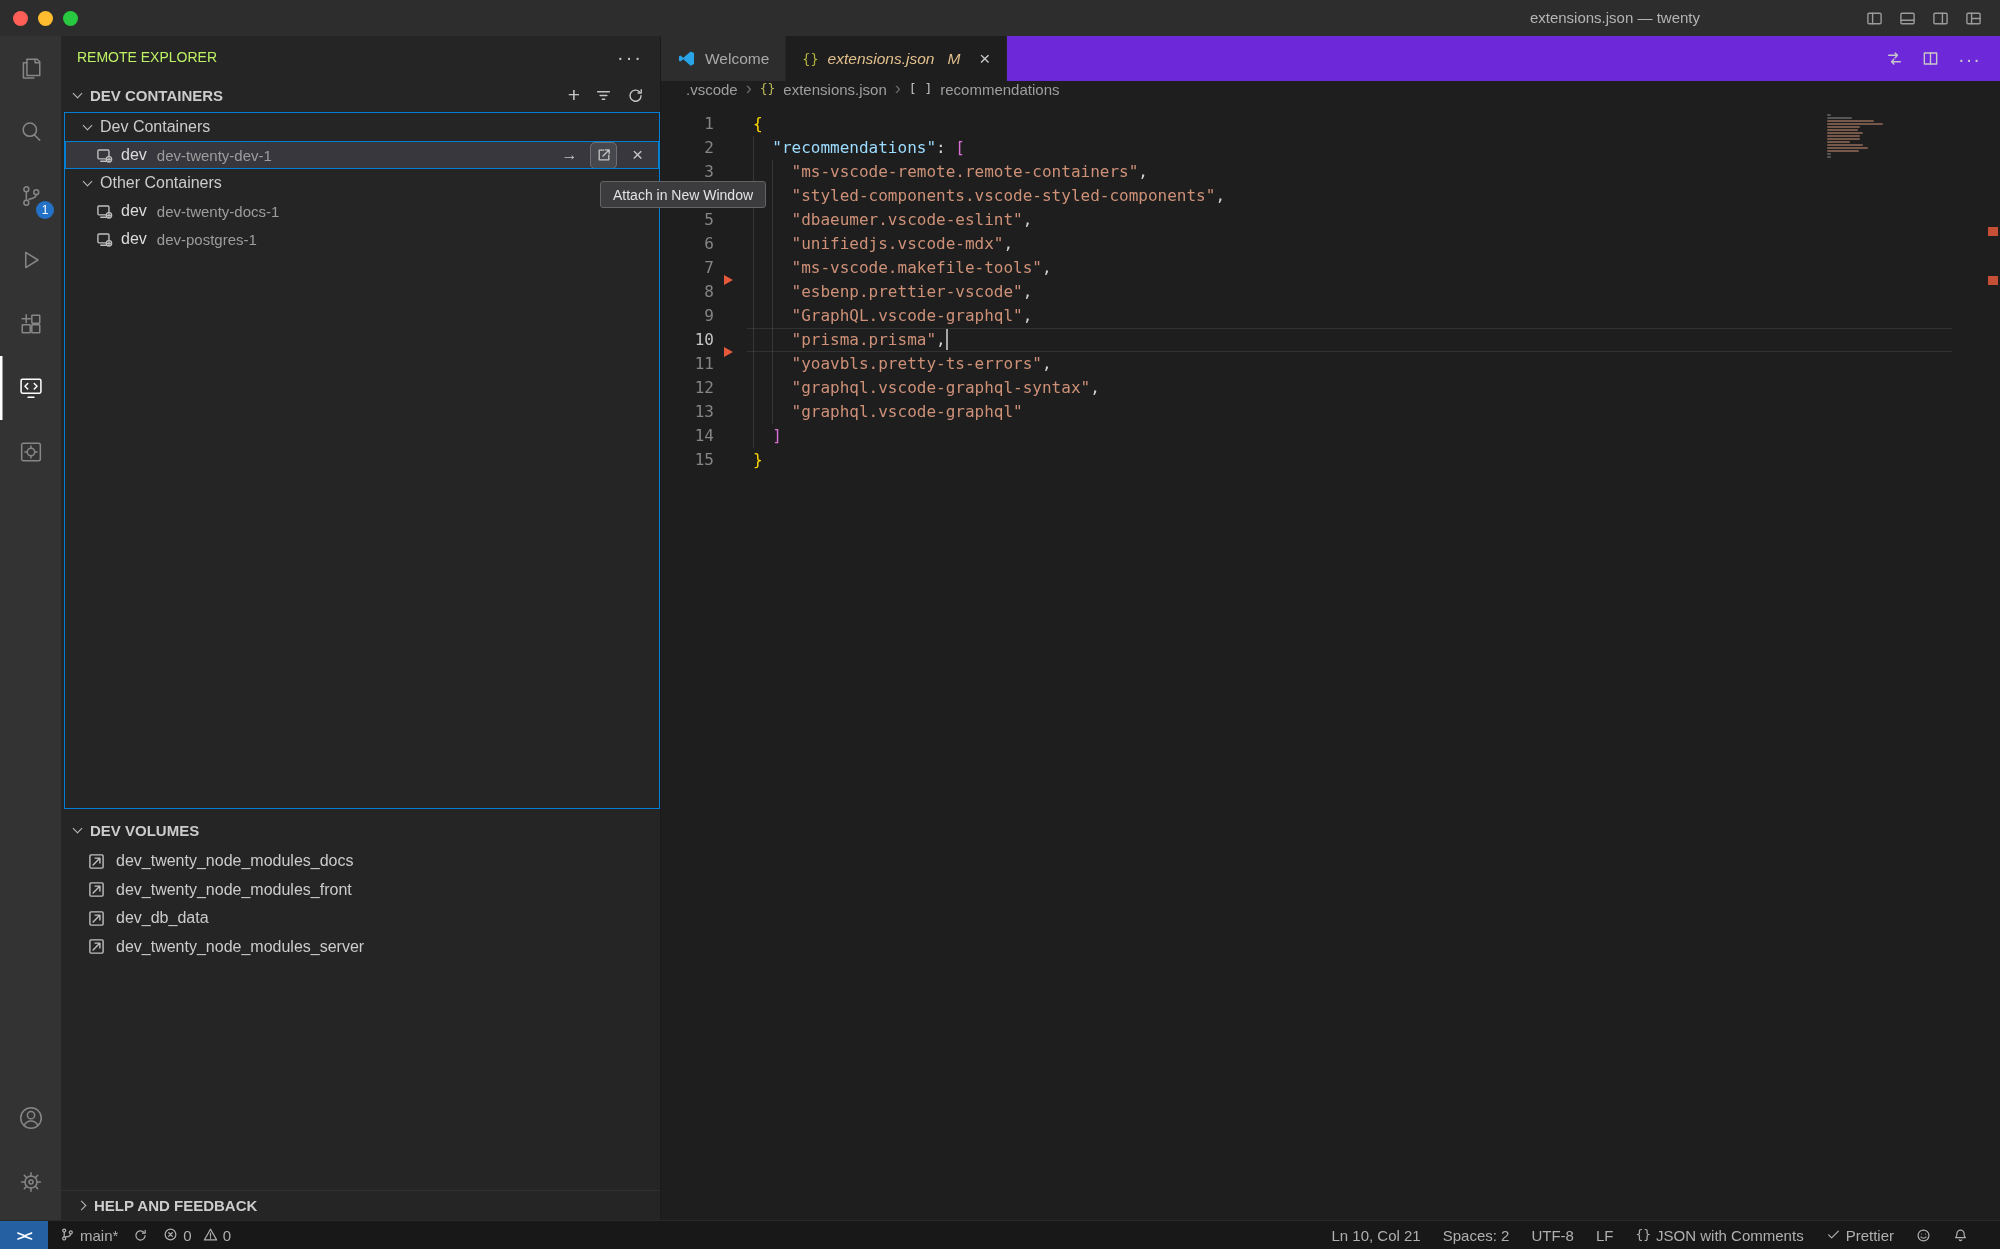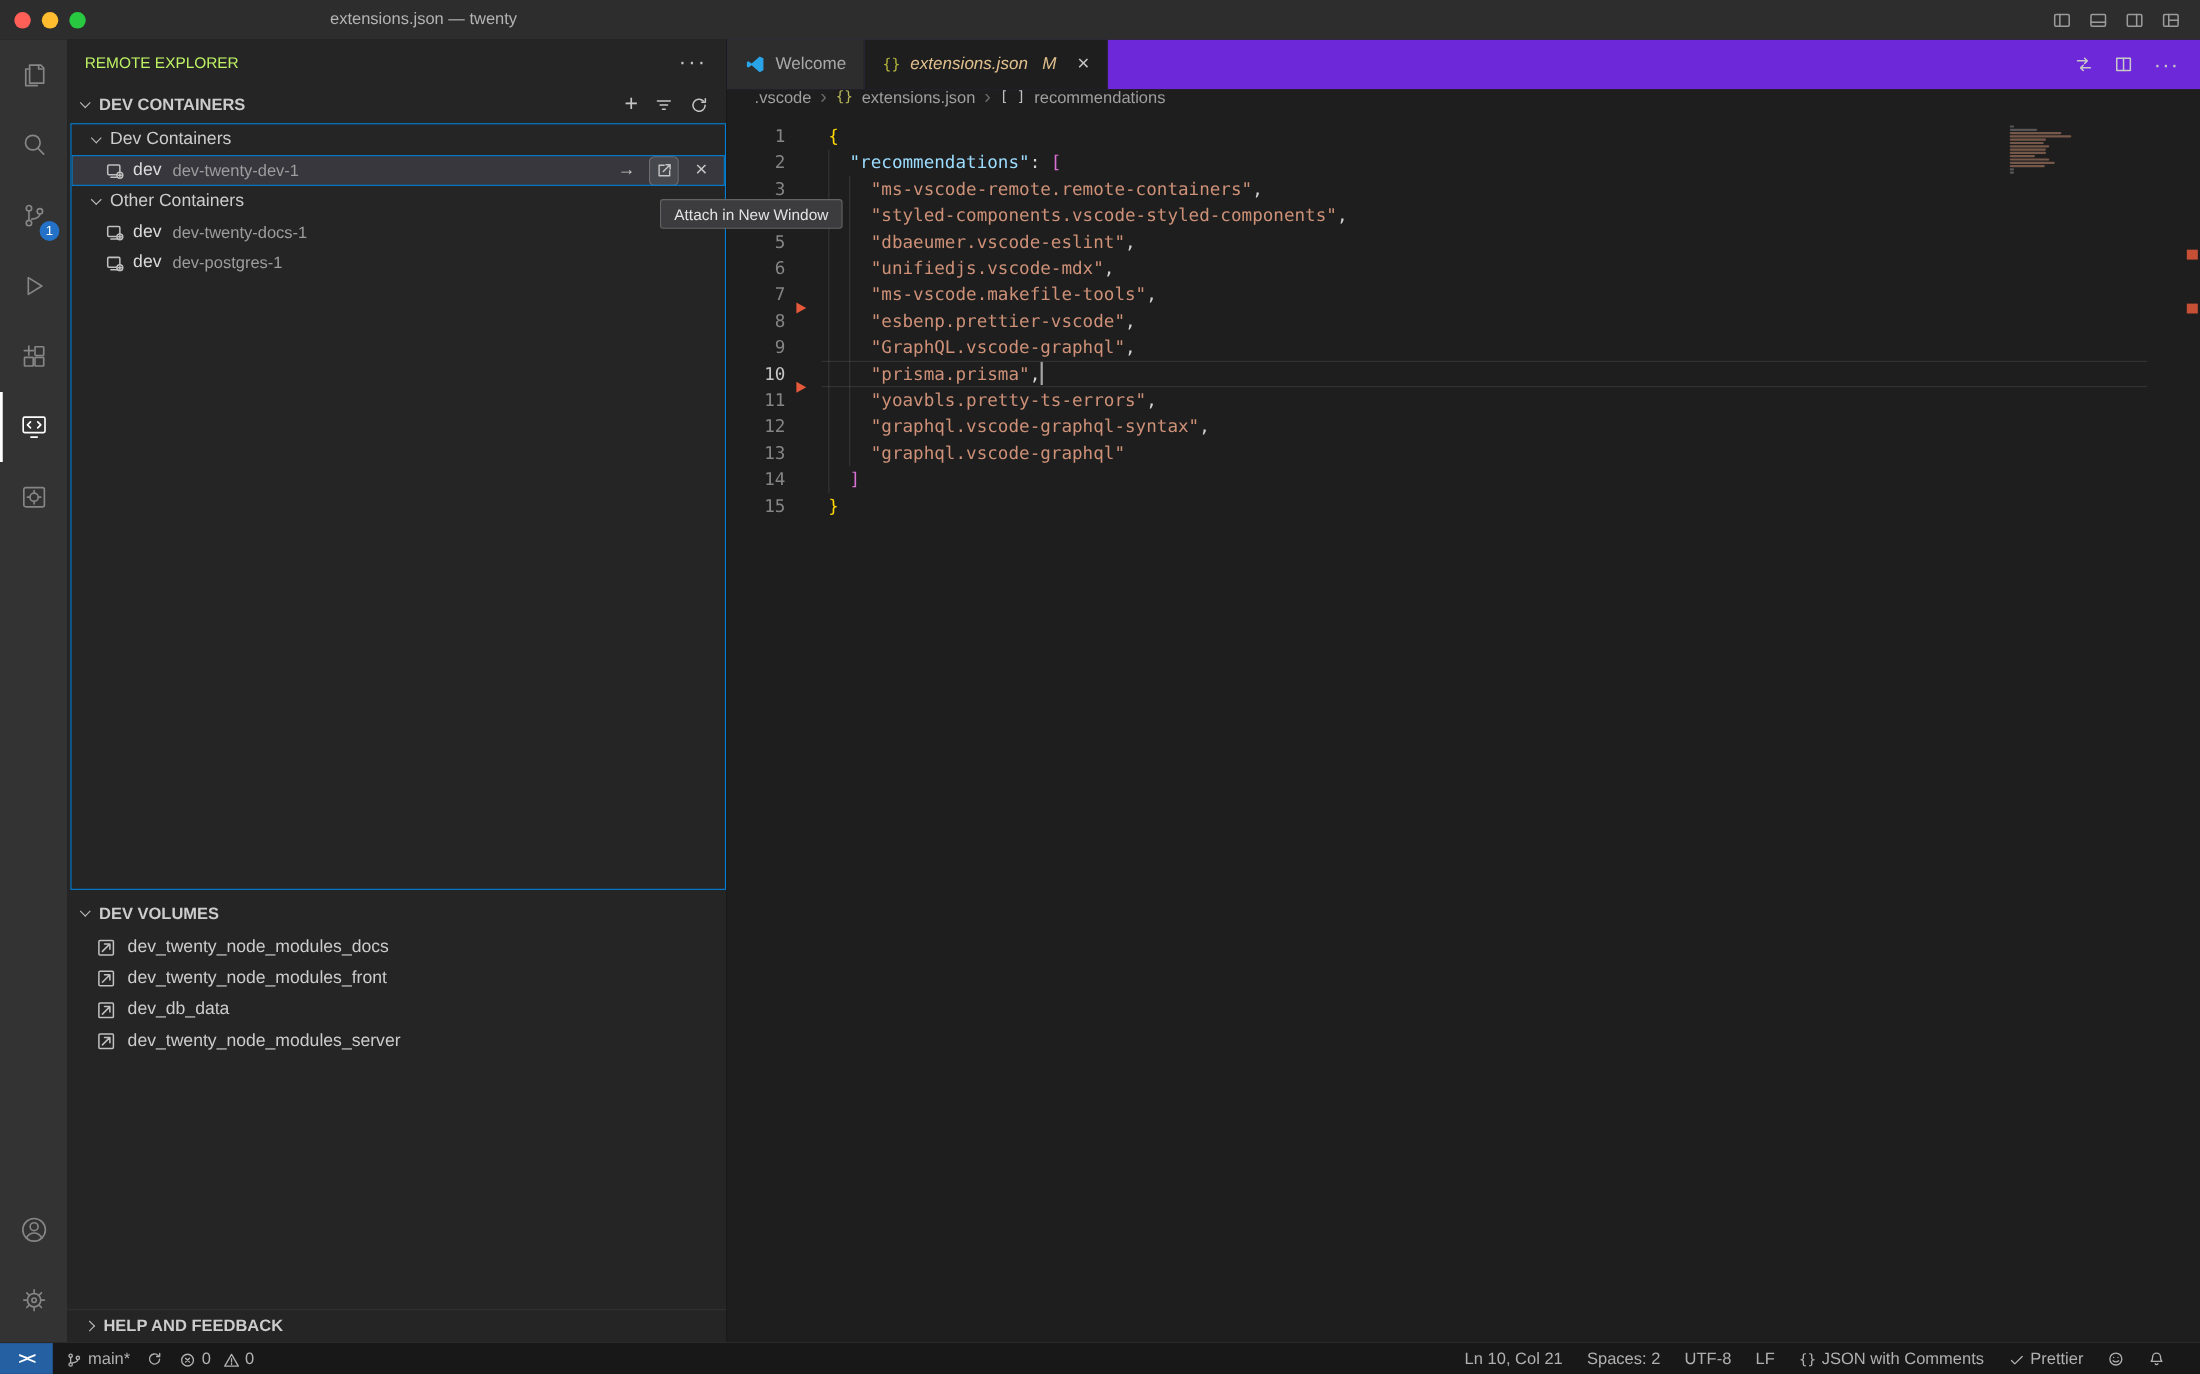--- a/index.html
+++ b/index.html
@@ -5,21 +5,21 @@
 *{box-sizing:border-box;margin:0;padding:0}
 html,body{margin:0;background:#1e1e1e}
 .app{width:2000px;height:1249px;font-family:"Liberation Sans",sans-serif;color:#ccc;position:relative;overflow:hidden;display:flex;flex-direction:column;background:#1e1e1e}
 svg{display:block}
 .icon-svg{stroke:currentColor;fill:none;stroke-width:1.3;stroke-linecap:round;stroke-linejoin:round}
 
 .titlebar{height:36px;background:#2d2d2d;display:flex;align-items:center;position:relative;flex:0 0 auto}
 .traffic{display:flex;gap:10px;margin-left:13px}
 .tl{width:15px;height:15px;border-radius:50%}
 .tl.red{background:#ff5f57}.tl.yellow{background:#febc2e}.tl.green{background:#28c840}
-.win-title{position:absolute;left:300px;right:300px;text-align:left;font-size:15px;color:#b4b4b4;line-height:36px;white-space:nowrap}
+.win-title{position:absolute;left:300px;right:300px;text-align:right;font-size:15px;color:#b4b4b4;line-height:36px;white-space:nowrap}
 .tb-actions{position:absolute;right:18px;top:0;height:36px;display:flex;align-items:center;gap:16px;color:#9b9b9b}
 
 .main{flex:1;display:flex;min-height:0}
 .activitybar{width:61px;background:#333;display:flex;flex-direction:column;flex:0 0 auto}
 .ab-item{height:64px;display:flex;align-items:center;justify-content:center;color:#868686;position:relative}
 .ab-item.active{color:#fff;box-shadow:inset 2.5px 0 0 #fff}
 .ab-badge{position:absolute;right:7px;bottom:9px;background:var(--badge-bg);color:#fff;font-size:12px;min-width:18px;height:18px;padding:0 4px;border-radius:10px;display:flex;align-items:center;justify-content:center}
 .ab-bottom{margin-top:auto;padding-bottom:6px}
 
 .sidebar{width:600px;background:#252526;position:relative;flex:0 0 auto;box-shadow:inset -1px 0 0 #1a1a1a}
@@ -80,21 +80,21 @@
 .del-marker{position:absolute;left:63px;width:0;height:0;border-left:9px solid var(--deleted);border-top:5px solid transparent;border-bottom:5px solid transparent}
 .minimap{position:absolute;left:1166px;top:3px;width:64px}
 .mmbar{height:2px;margin-bottom:1px;background:rgba(205,205,205,.32);border-radius:1px}
 .mm-str{background:rgba(206,145,120,.5)}
 .ruler-mark{position:absolute;right:2px;width:10px;height:9px;background:var(--deleted);opacity:.85}
 
 .statusbar{height:29px;background:#181818;border-top:1px solid #2a2a2a;display:flex;align-items:center;font-size:15px;color:#b0b0b0;flex:0 0 auto}
 .remote{width:48px;height:100%;background:var(--remote-bg);color:#fff;display:flex;align-items:center;justify-content:center;font-size:15px;font-weight:700;letter-spacing:-1.5px}
 .sb-left{display:flex;align-items:center;gap:15px;margin-left:12px}
 .sb-right{margin-left:auto;display:flex;align-items:center;gap:22px;padding-right:32px}
-.sb-item{display:flex;align-items:flex-end;gap:5px;white-space:nowrap}
+.sb-item{display:flex;align-items:flex-start;gap:5px;white-space:nowrap}
 .braces-glyph{font-family:"DejaVu Sans Mono",monospace;font-size:13px}
 </style>
 </head>
 <body>
 
 <div class="app">
 
   <div class="titlebar">
     <div class="traffic">
       <span class="tl red"></span>

